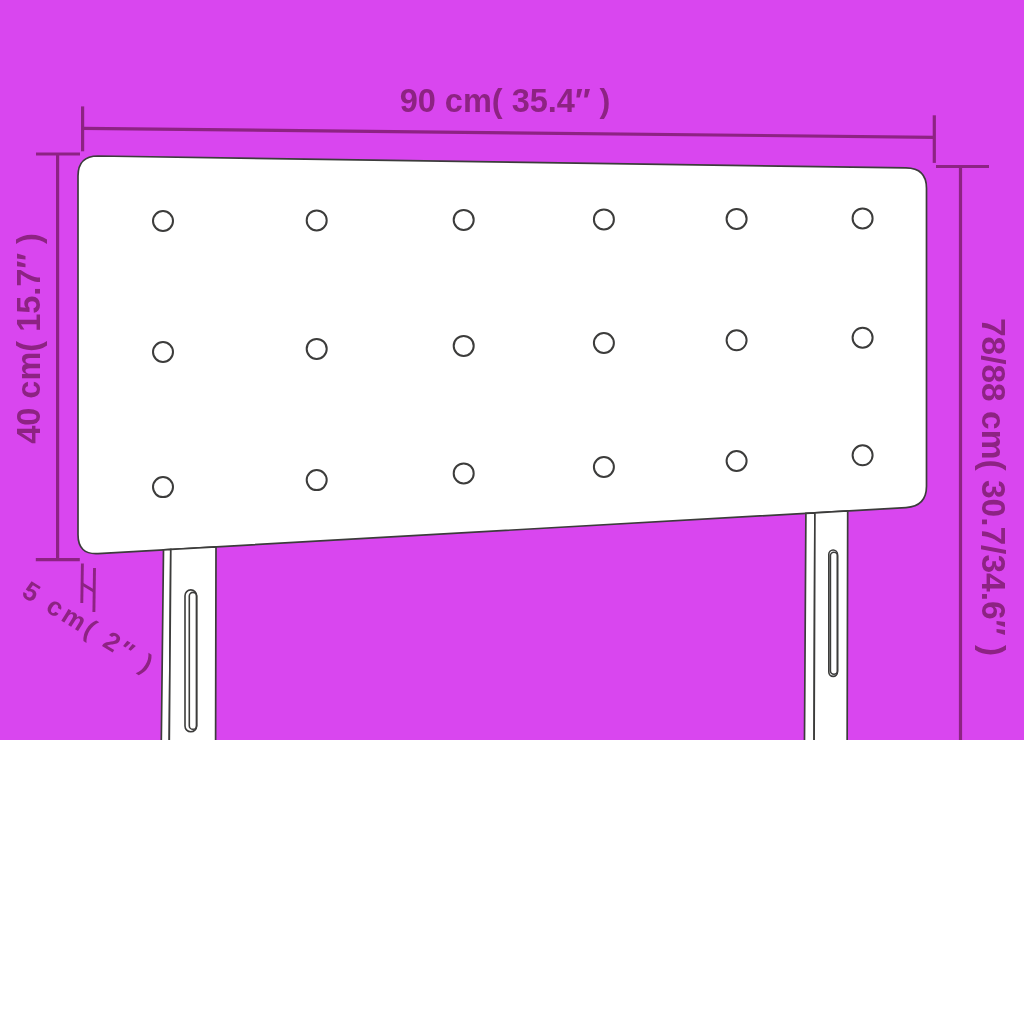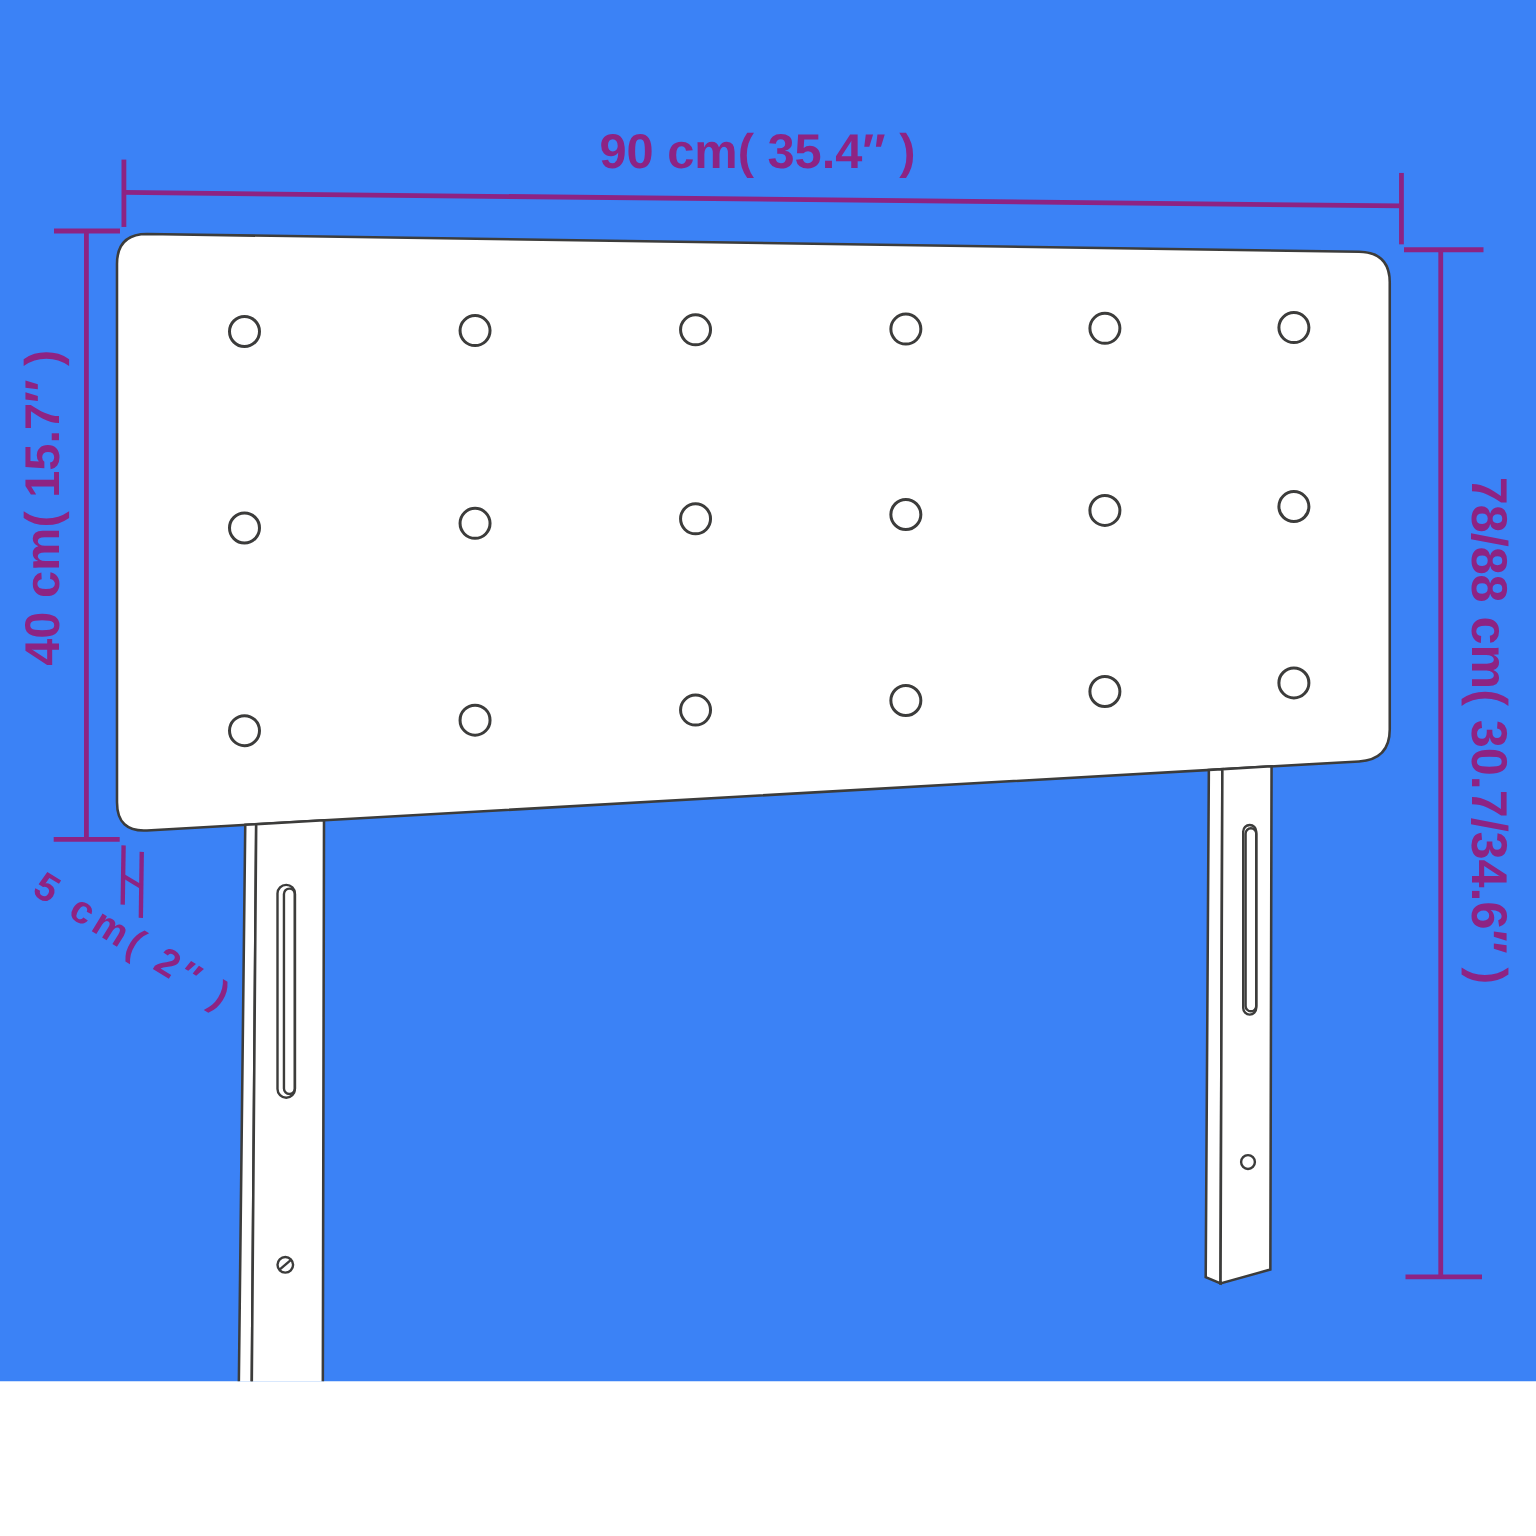--- a/index.html
+++ b/index.html
@@ -1,16 +1,16 @@
 <!DOCTYPE html>
 <html><head>
 <meta charset="utf-8">
 <style>
   html,body{margin:0;padding:0;background:#ffffff;}
-  .stage{width:1024px;height:921px;position:relative;overflow:hidden;background:#3b82f6;}
+  .stage{width:1024px;height:740px;position:relative;overflow:hidden;background:#d946ef;}
   text{font-family:"Liberation Sans", sans-serif;font-weight:bold;fill:#8D2383;}
 </style>
 </head>
 <body>
 <div class="stage">
 <svg width="1024" height="1024" viewBox="0 0 1024 1024">
 
   <path d="M 98,156.0 L 906,167.9 Q 926.5,168.2 926.5,188.2 L 926.5,486.3 Q 926.5,506.3 906,507.6 L 98,553.6 Q 78,554.8 78,534.8 L 78,176.0 Q 78,156.0 98,156.0 Z" fill="#ffffff" stroke="#3C3C3B" stroke-width="1.7"></path>
 
   <g fill="#ffffff" stroke="#3C3C3B" stroke-width="2">

